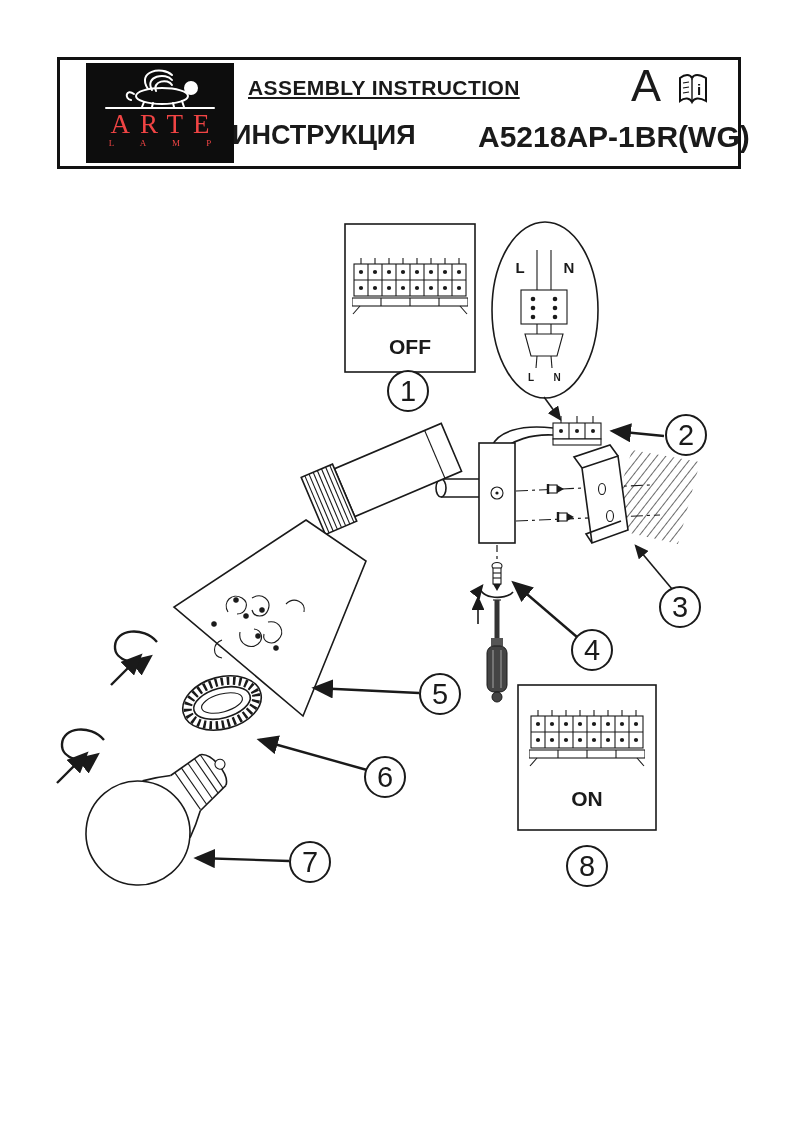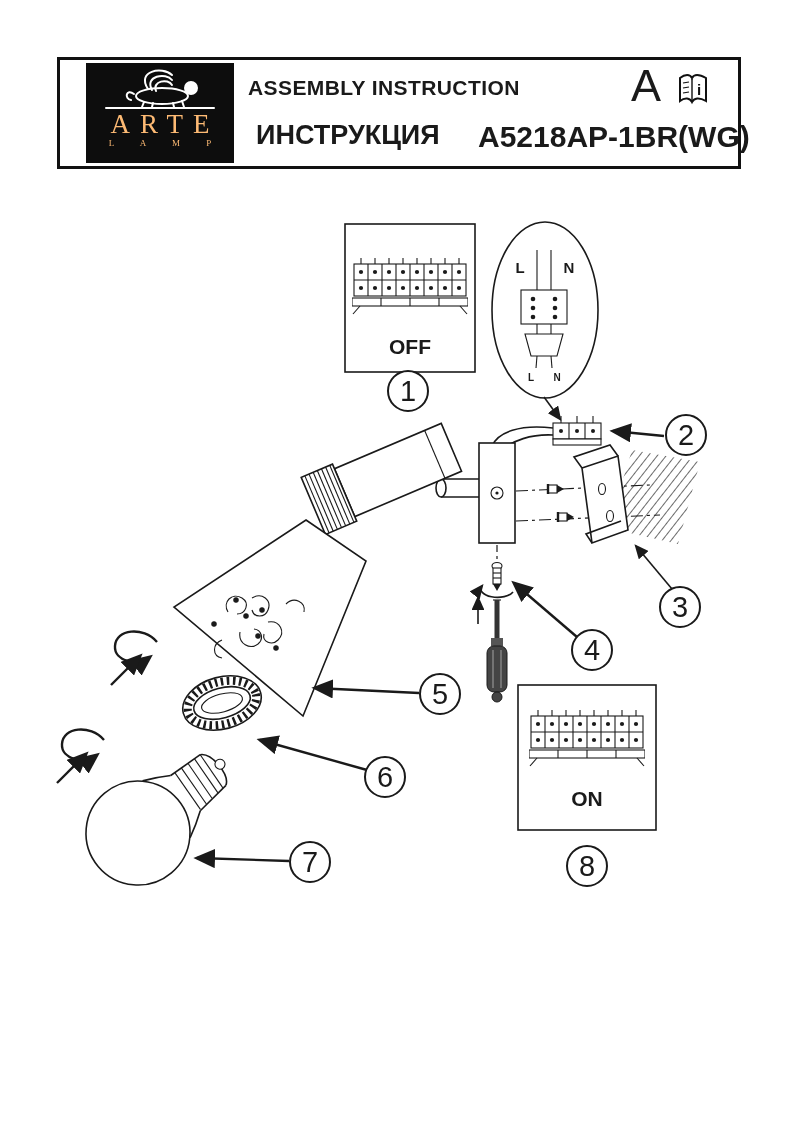--- a/index.html
+++ b/index.html
@@ -1,25 +1,25 @@
 <!DOCTYPE html>
 <html><head>
 <meta charset="utf-8">
 <style>
   html,body{margin:0;padding:0;background:#fff;}
   #page{position:relative;width:794px;height:1123px;background:#ffffff;overflow:hidden;
         font-family:"Liberation Sans",sans-serif;color:#1a1a1a;}
   
   .header{position:absolute;left:57px;top:57px;width:678px;height:106px;border:3px solid #111;background:#fff;}
-  .logo{position:absolute;left:26px;top:3px;width:148px;height:100px;background:#0d0d0d;color:#fdba74;
+  .logo{position:absolute;left:26px;top:3px;width:148px;height:100px;background:#0d0d0d;color:#ef4444;
         display:flex;flex-direction:column;align-items:center;justify-content:flex-start;}
   .brand{font-family:"Liberation Serif",serif;font-size:27px;letter-spacing:10px;margin-left:10px;line-height:26px;}
   .brand-sub{font-family:"Liberation Serif",serif;font-size:9px;letter-spacing:12px;margin-left:12px;line-height:12px;}
-  .title-en{position:absolute;left:188px;top:16px;font-size:21px;font-weight:bold;letter-spacing:.4px;}
-  .title-ru{position:absolute;left:196px;top:60px;font-size:27px;font-weight:bold;}
+  .title-en{position:absolute;left:188px;top:16px;font-size:21px;font-weight:bold;letter-spacing:.4px;text-decoration:underline;}
+  .title-ru{position:absolute;left:172px;top:60px;font-size:27px;font-weight:bold;}
   .model{position:absolute;left:418px;top:60px;font-size:30px;font-weight:bold;white-space:nowrap;}
   .rev{position:absolute;left:571px;top:0px;font-size:45px;font-weight:normal;}
   .book{position:absolute;left:617px;top:11px;}
   
   svg.diagram{position:absolute;left:0;top:0;}
   .ln{stroke:#1a1a1a;stroke-width:1.6;fill:none;}
   .thin{stroke:#1a1a1a;stroke-width:1.1;fill:none;}
   .fw{fill:#fff;stroke:#1a1a1a;stroke-width:1.6;}
   .fwt{fill:#fff;stroke:#1a1a1a;stroke-width:1.1;}
   .blk{fill:#1a1a1a;stroke:none;}

